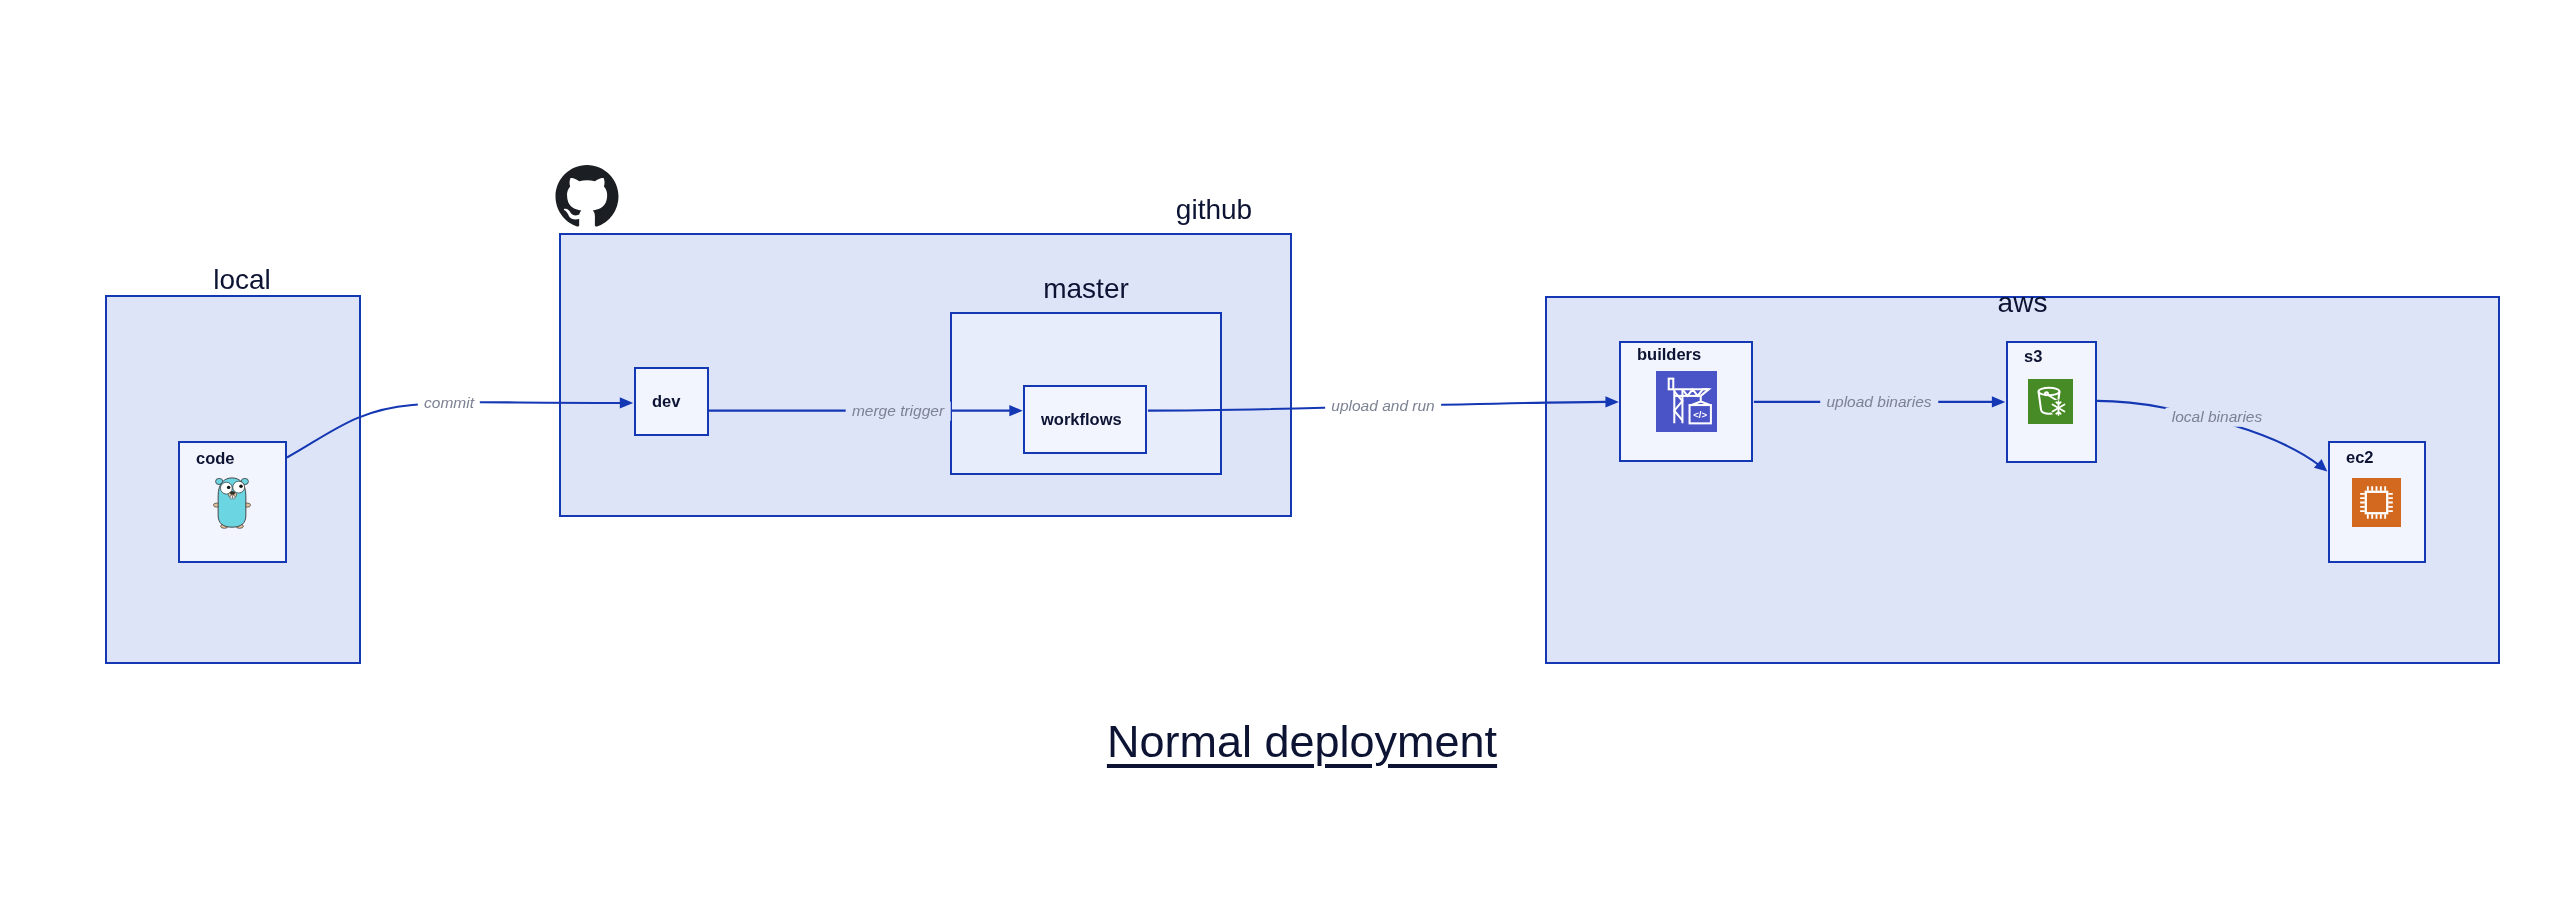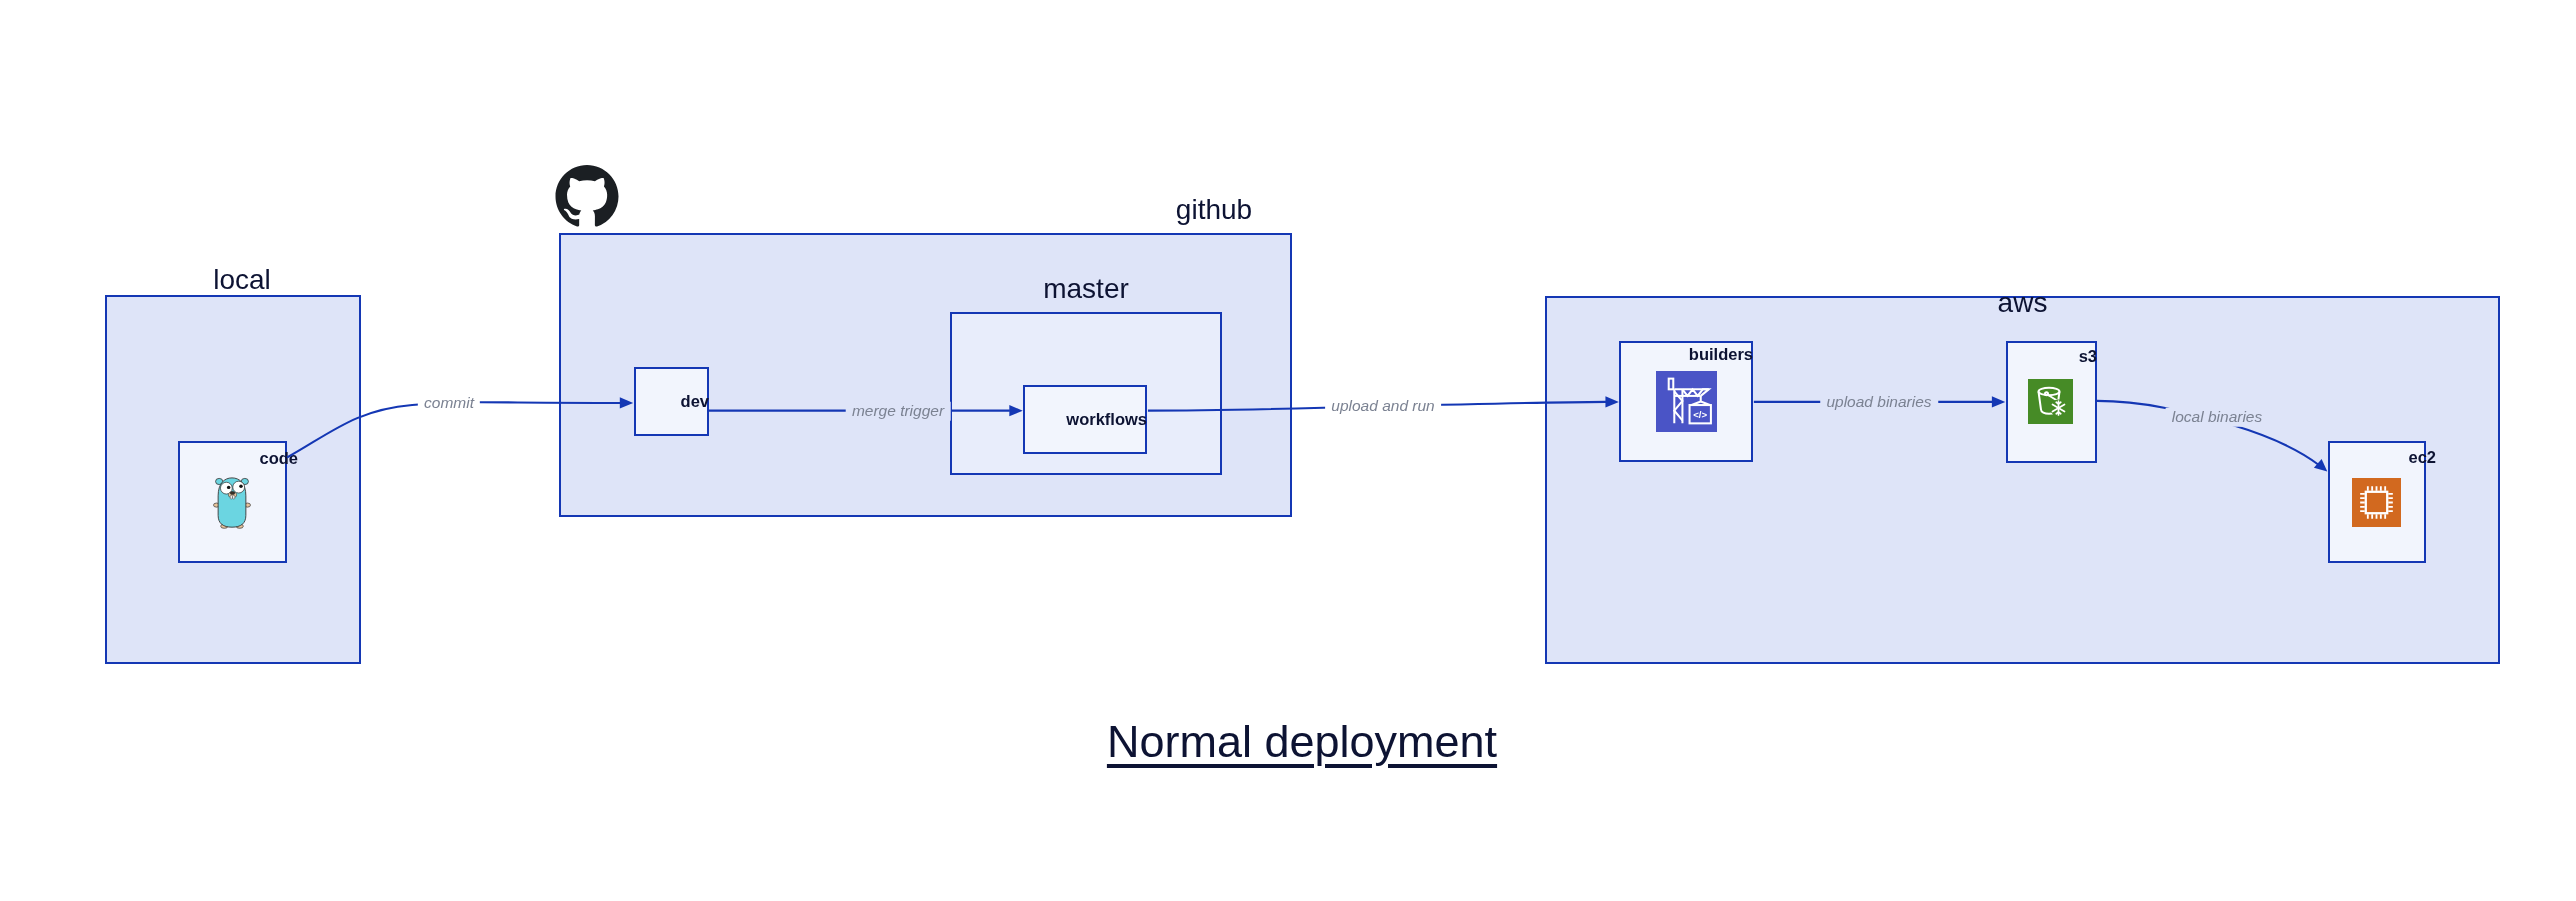--- a/index.html
+++ b/index.html
@@ -21,21 +21,21 @@
   .box{position:absolute;border:2.1px solid var(--stroke);}
   .outer{background:var(--outer-fill);}
   .mid{background:var(--mid-fill);}
   .leaf{background:var(--leaf-fill);}
   .container-label{
     position:absolute;font-size:28px;line-height:30px;color:var(--text-dark);
     font-weight:400;text-align:center;letter-spacing:0;
   }
   .leaf-label{
     position:absolute;font-size:16.5px;line-height:17.5px;color:var(--text-dark);
-    font-weight:700;text-align:right;padding-left:18px;
+    font-weight:700;text-align:left;padding-left:18px;
   }
   .edge-label{
     position:absolute;transform:translate(-50%,-50%);
     font-size:15.5px;line-height:16.5px;font-style:italic;color:var(--edge-label);
     padding:1px 6.2px;white-space:nowrap;z-index:6;
   }
   .bg-white{background:var(--page-bg);}
   .bg-outer{background:var(--outer-fill);}
   .edges-svg{position:absolute;inset:0;z-index:5;pointer-events:none;}
   .edges-svg path{stroke:var(--stroke);stroke-width:4;fill:none;}

